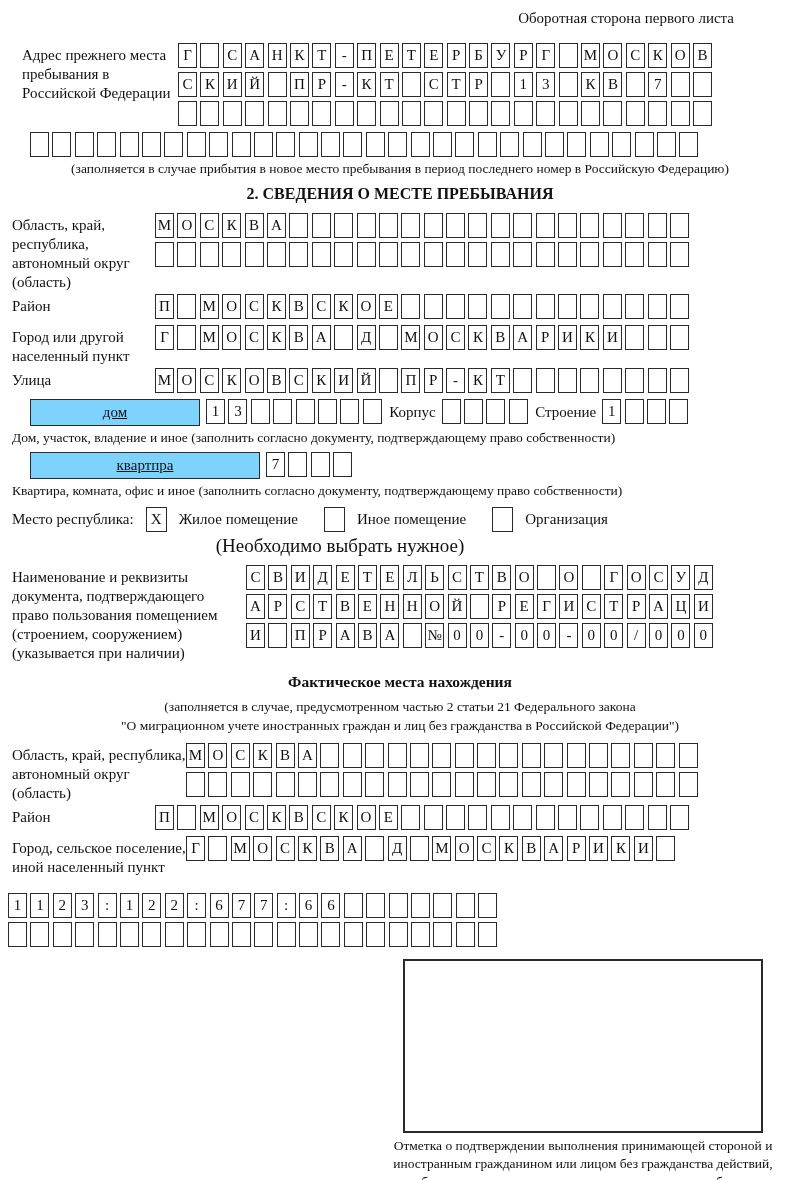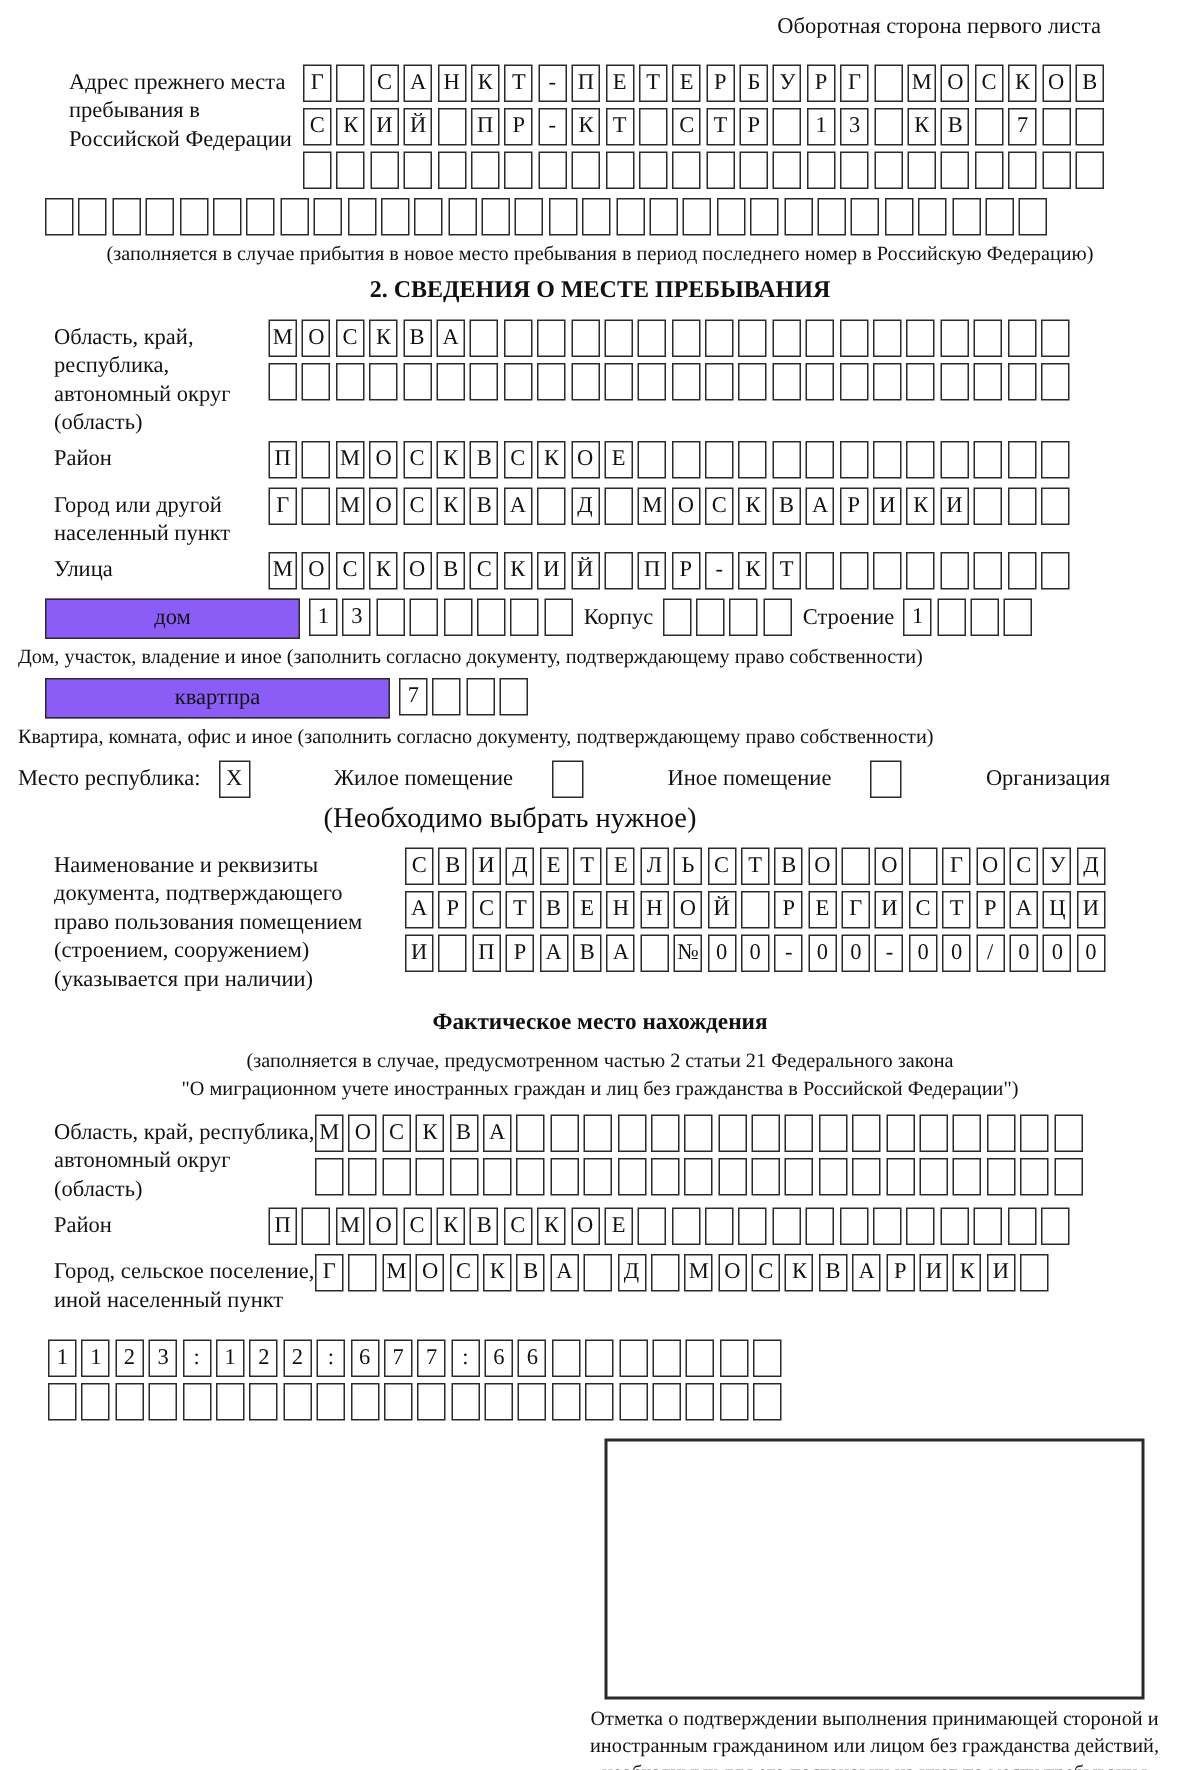--- a/index.html
+++ b/index.html
@@ -6,46 +6,46 @@
   html, body { background: #ffffff; }
   body {
     width: 800px; height: 1180px;
     font-family: "Liberation Serif", "DejaVu Serif", serif;
     color: #111; position: relative; overflow: hidden;
   }
   .page { padding: 10px 8px 0 8px; }
 
   .hdr { text-align: right; padding-right: 58px; font-size: 15px; margin-bottom: 16px; }
 
-  .row { display: flex; align-items: flex-start; margin-bottom: 2px; margin-left: 24px; }
+  .row { display: flex; align-items: flex-start; margin-bottom: 2px; }
   .lab { font-size: 15px; line-height: 19px; padding-top: 3px; }
   .lab-w1 { width: 170px; flex: none; padding-left: 14px; }
   .lab-w2 { width: 147px; flex: none; padding-left: 4px; }
   .lab-w3 { width: 178px; flex: none; padding-left: 4px; }
   .lab-w4 { width: 220px; flex: none; padding-left: 4px; }
 
   .boxcol { display: flex; flex-direction: column; }
   .boxes { display: flex; flex-wrap: nowrap; margin-bottom: 4px; }
   .cell {
     display: inline-block; width: 19px; height: 25px; flex: none;
     border: 1.6px solid #2a2a2a; margin-right: 3.4px;
     font-size: 15px; line-height: 22px; text-align: center;
     background: #fff;
   }
   .note { font-size: 13.5px; text-align: center; margin: 2px 0 6px 0; }
   .sec-title { font-size: 16px; font-weight: bold; text-align: center; margin: 8px 0 10px 0; }
 
   .wide-box { border: 1.6px solid #2a2a2a; height: 27px; font-size: 15px; line-height: 24px;
-    text-align: center; margin-right: 6px; flex: none; background: #8b5cf6; }
+    text-align: center; margin-right: 6px; flex: none; background: #7dd3fc; text-decoration: underline; }
   .inline-label { font-size: 15px; line-height: 27px; margin: 0 6px 0 4px; flex: none; }
 
   .chk-row { display: flex; align-items: center; font-size: 15px; margin: 8px 0 0 4px; }
   .chk-cell { display: inline-block; width: 21px; height: 25px; border: 1.6px solid #2a2a2a;
     text-align: center; font-size: 15px; line-height: 22px; margin: 0 12px; flex: none; }
-  .chk-label { margin-right: 14px; margin-left: 44px; }
+  .chk-label { margin-right: 14px; }
 
   .center-note { font-size: 19px; text-align: center; margin: 3px 0 8px 0; }
 
   .stamp-wrap { margin-left: 395px; width: 362px; }
   .stamp-box { width: 360px; height: 174px; border: 2px solid #2a2a2a; background: #fff; }
   .stamp-caption { width: 400px; margin-left: -20px; font-size: 13.5px; text-align: center; margin-top: 4px; line-height: 18px; }
 
   .subtitle { font-size: 15.5px; font-weight: bold; text-align: center; margin: 10px 0 6px 0; }
   .law-note { font-size: 13.5px; text-align: center; line-height: 19px; margin-bottom: 8px; }
 </style>
@@ -446,21 +446,21 @@
           <span class="cell">0</span>
           <span class="cell">0</span>
           <span class="cell">/</span>
           <span class="cell">0</span>
           <span class="cell">0</span>
           <span class="cell">0</span>
         </div>
     </div>
   </div>
 
-  <div class="subtitle">Фактическое место нахождения</div>
+  <div class="subtitle">Фактическое места нахождения</div>
   <div class="law-note">
     <span>(заполняется в случае, предусмотренном частью 2 статьи 21 Федерального закона</span><br>
     <span>"О миграционном учете иностранных граждан и лиц без гражданства в Российской Федерации")</span>
   </div>
 
   <div class="row">
     <div class="lab lab-w3">Область, край, республика, автономный округ (область)</div>
     <div class="boxcol">
       <div class="boxes">
           <span class="cell">М</span>

